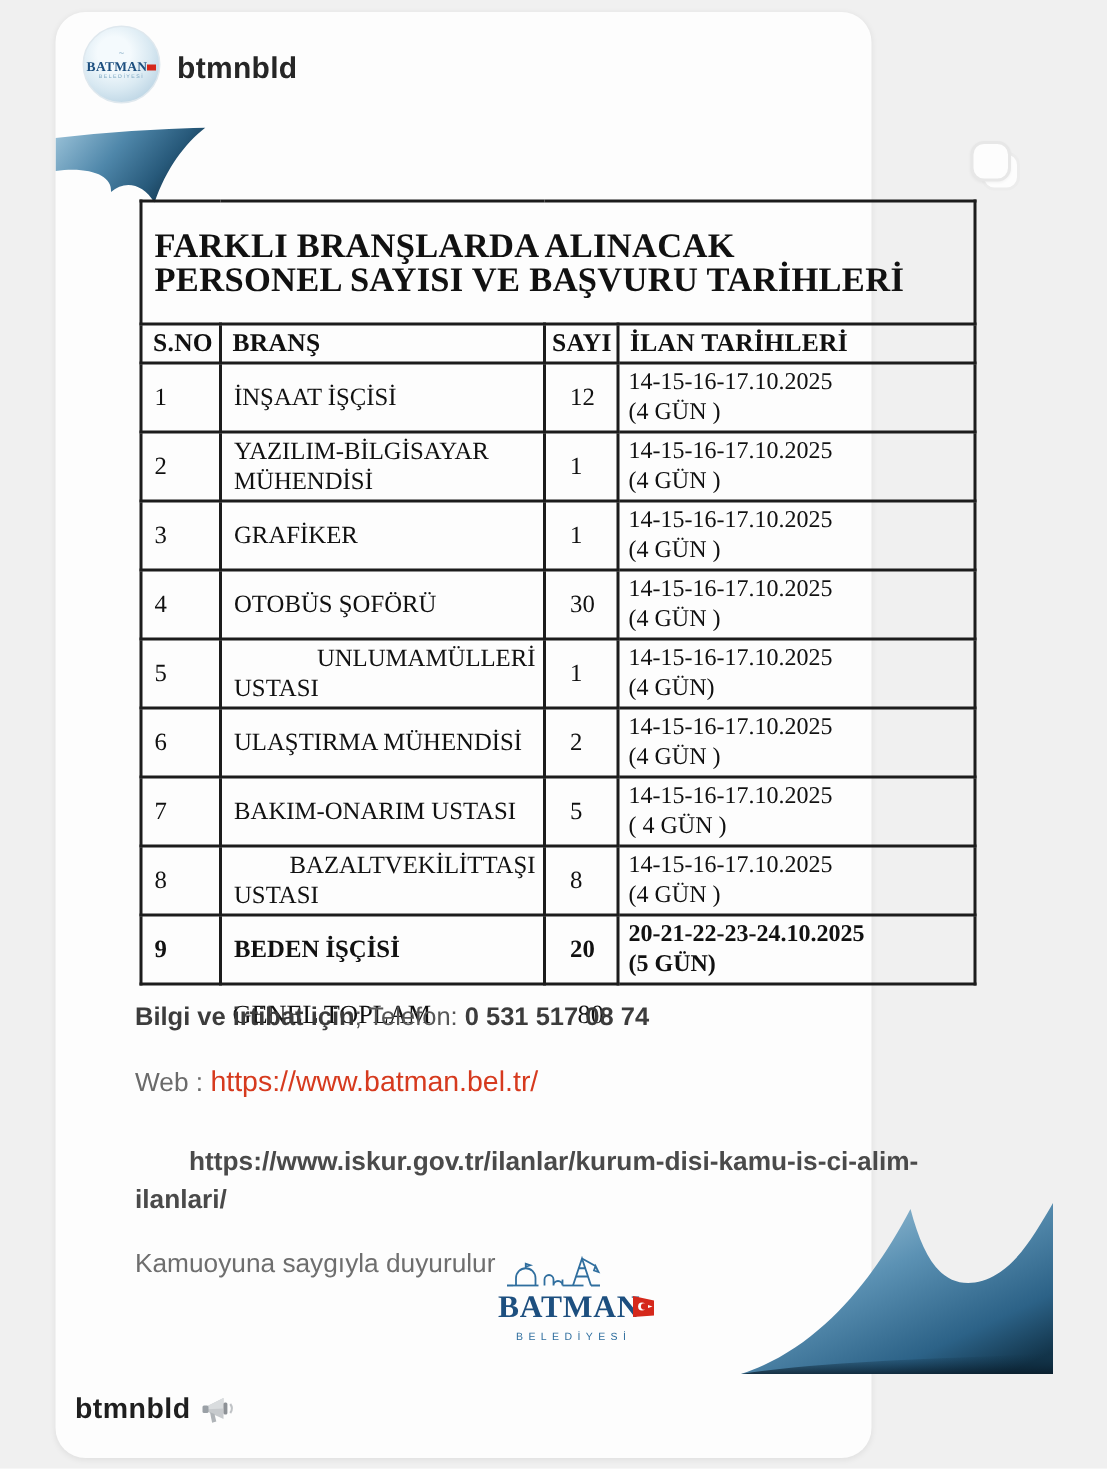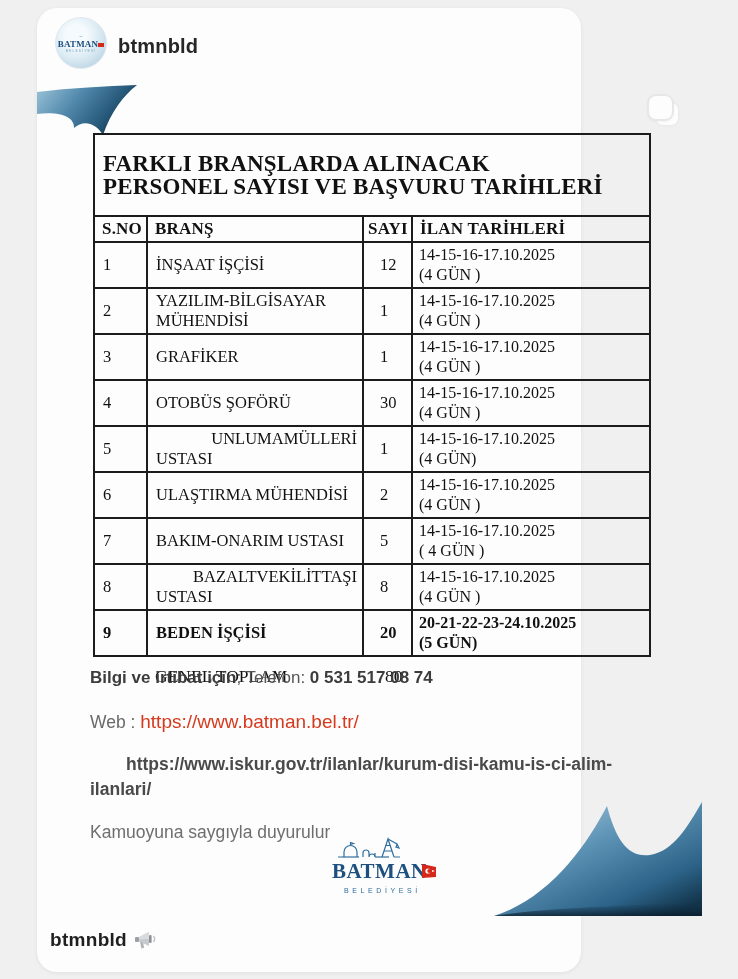--- a/index.html
+++ b/index.html
@@ -67,21 +67,21 @@
   .jline{display:flex;justify-content:flex-end;}
   .total-row{position:relative;height:34px;font-family:"Liberation Serif",serif;font-size:17.5px;color:#111;padding-top:9px;}
   .total-label{margin-left:62px;display:inline-block;}
   .total-value{position:absolute;left:292px;top:9px;}
   
   .contact{position:absolute;left:53px;top:660px;width:560px;color:#4a4a4a;}
   .c-line1{font-size:17px;color:#565656;}
   .c-line1 .b{font-weight:bold;color:#3c3c3c;}
   .c-line2{margin-top:23px;font-size:17.5px;color:#6a6a6a;}
   .c-line2 .url-red{font-weight:normal;font-size:19px;color:var(--link-red);text-decoration:none;}
-  .c-line3{margin-top:19px;width:525px;font-weight:bold;font-size:17.5px;line-height:25px;color:#4a4a4a;text-indent:36px;overflow-wrap:break-word;}
+  .c-line3{margin-top:29px;width:525px;font-weight:bold;font-size:17.5px;line-height:25px;color:#4a4a4a;text-indent:36px;overflow-wrap:break-word;}
   .c-line4{margin-top:20px;font-size:17.5px;color:#6e6e6e;}
   
   .logo{position:absolute;left:293px;top:828px;width:120px;height:64px;}
   
   .caption{position:absolute;left:13px;top:921px;display:flex;align-items:center;gap:7px;
     font-size:19px;color:#2b2b2b;letter-spacing:.3px;}
   .caption .cap-user{font-weight:bold;color:#1f1f1f;}
   .caption .mega{display:inline-flex;align-items:center;}
 </style>
 </head>

